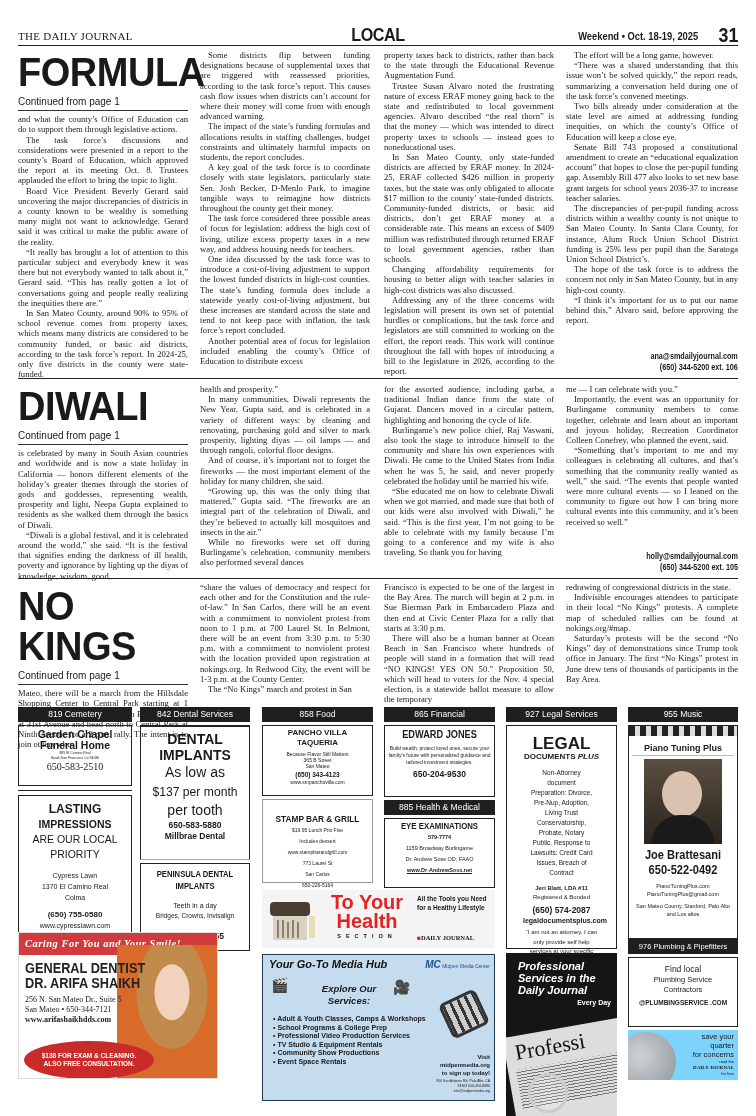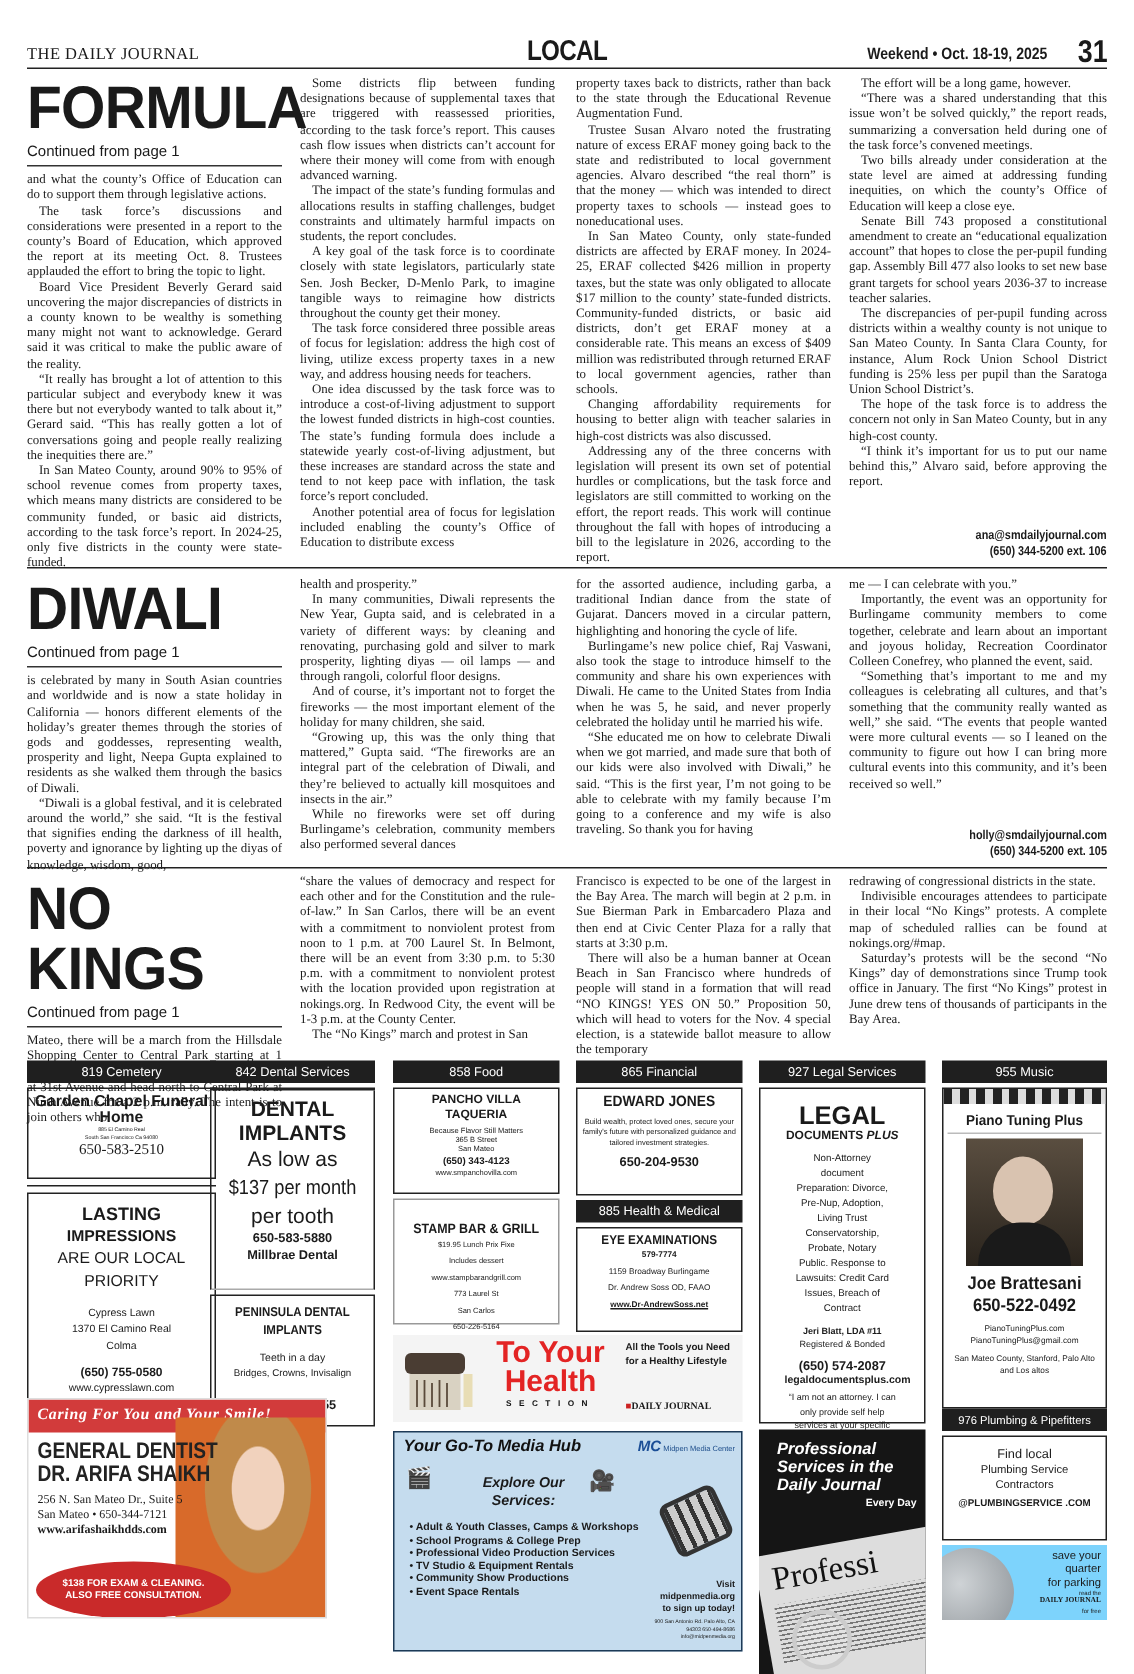--- a/index.html
+++ b/index.html
@@ -124,21 +124,21 @@
       <p class="noind">Francisco is expected to be one of the largest in the Bay Area. The march will begin at 2 p.m. in Sue Bierman Park in Embarcadero Plaza and then end at Civic Center Plaza for a rally that starts at 3:30 p.m.</p>
       <p>There will also be a human banner at Ocean Beach in San Francisco where hundreds of people will stand in a formation that will read “NO KINGS! YES ON 50.” Proposition 50, which will head to voters for the Nov. 4 special election, is a statewide ballot measure to allow the temporary</p>
     </div>
   <div class="col" style="left:566px; top:582px; width:172px;">
       <p class="noind">redrawing of congressional districts in the state.</p>
       <p>Indivisible encourages attendees to participate in their local “No Kings” protests. A complete map of scheduled rallies can be found at nokings.org/#map.</p>
       <p>Saturday’s protests will be the second “No Kings” day of demonstrations since Trump took office in January. The first “No Kings” protest in June drew tens of thousands of participants in the Bay Area.</p>
     </div>
 </div>
 
-<div class="ad-col" style="left:18px; width:126px;">
+<div class="ad-col" style="left:18px; width:114px;">
   <div class="cat">819 Cemetery</div>
   <div class="box" style="height:61px; padding-top:3px; margin-top:3px;">
     <div style="font-weight:bold; font-size:10.5px; line-height:11px;">Garden Chapel Funeral Home</div>
     <div style="font-size:3.5px; line-height:4.5px;">885 El Camino Real</div>
     <div style="font-size:3.5px; line-height:4.5px;">South San Francisco Ca 94080</div>
     <div style="font-family:'Liberation Serif',serif; font-size:10px; line-height:13px;">650-583-2510</div>
   </div>
   <div style="border-top:1px solid #222; margin-top:4px;"></div>
   <div class="box" style="height:154px; margin-top:4px; padding-top:6px;">
     <div style="font-weight:bold; font-size:12px; line-height:15px;">LASTING</div>
@@ -283,21 +283,21 @@
     <div style="font-size:8.5px; line-height:11px;">Find local</div>
     <div style="font-size:7.5px; line-height:10px;">Plumbing Service</div>
     <div style="font-size:7.5px; line-height:10px;">Contractors</div>
     <div style="font-weight:bold; font-size:6.5px; line-height:9px; margin-top:3px; padding:0 6px;">@PLUMBINGSERVICE .COM</div>
   </div>
   <div style="margin-top:3px; height:50px; background:#7dd3fc; position:relative; overflow:hidden;">
     <div style="position:absolute; left:-12px; top:2px; width:60px; height:60px; border-radius:50%; background:radial-gradient(circle at 40% 40%,#cfd3d6,#8a9095);"></div>
     <div style="position:absolute; right:4px; top:2px; width:62px; text-align:right; font-family:'Liberation Sans',sans-serif;">
       <div style="font-size:7.5px; line-height:9px;">save your</div>
       <div style="font-size:7.5px; line-height:9px;">quarter</div>
-      <div style="font-size:7.5px; line-height:9px;">for parking</div>
+      <div style="font-size:7.5px; line-height:9px;">for concerns</div>
       <div style="font-size:4px; line-height:6px;">read the</div>
       <div style="font-family:'Liberation Serif',serif; font-weight:bold; font-size:5px; line-height:6px;">DAILY JOURNAL</div>
       <div style="font-size:4px; line-height:6px;">for free</div>
     </div>
   </div>
 </div>
 
 <div style="position:absolute; left:18px; top:932px; width:200px; height:147px; background:#fff; border:1px solid #ddd; overflow:hidden;">
   <div style="height:22px; background:#d23b3b; color:#fff; font-family:'Liberation Serif',serif; font-style:italic; font-weight:bold; font-size:10.5px; line-height:22px; padding-left:6px; letter-spacing:0.5px;">Caring For You and Your Smile!</div>
   <div style="position:absolute; right:0; top:12px; width:100px; height:135px; background:radial-gradient(ellipse at 55% 35%,#f1d2bd 0 22%,#c08a4a 23% 45%,#d86a2a 46%);"></div>

